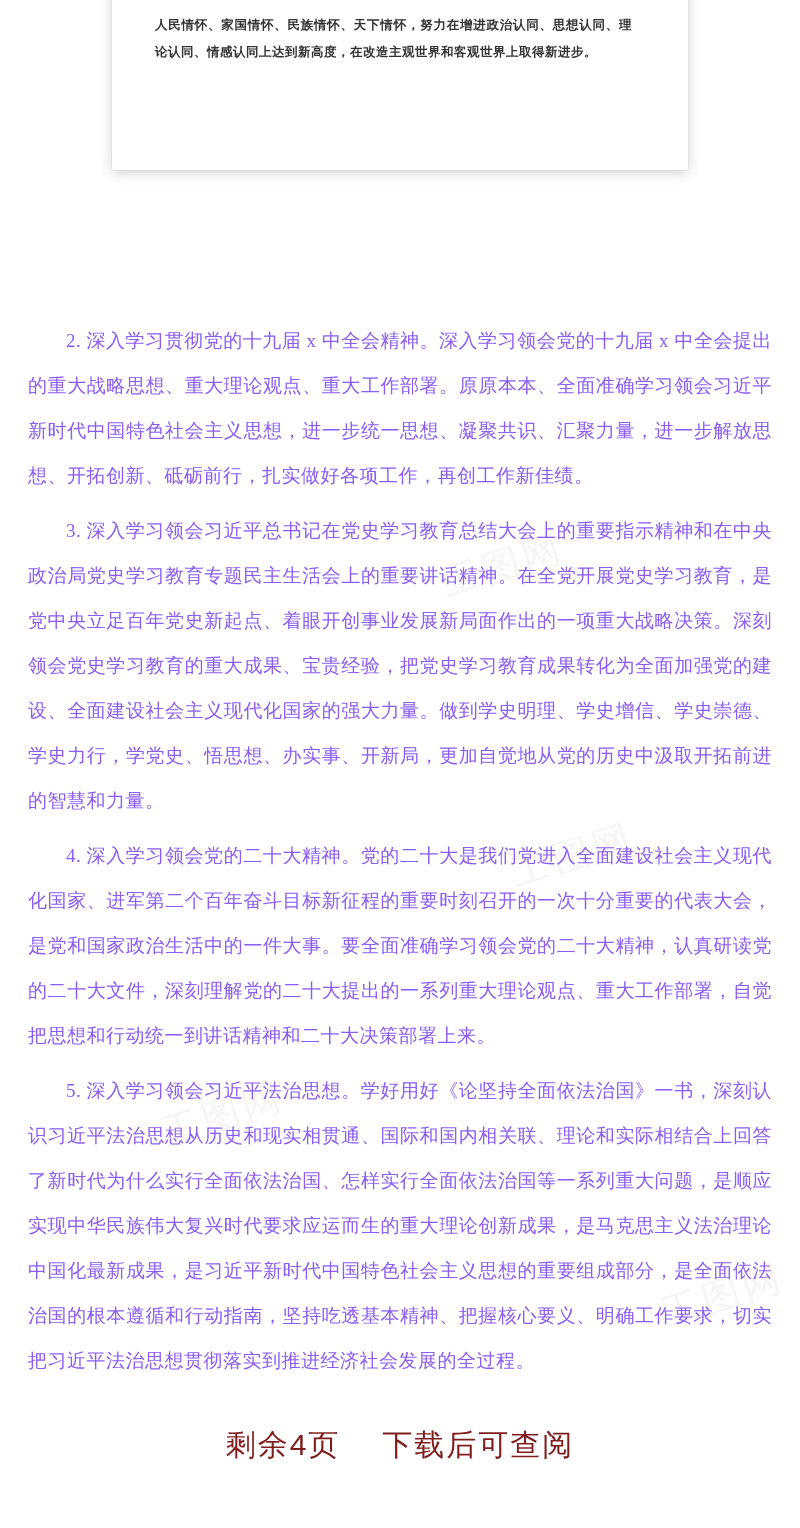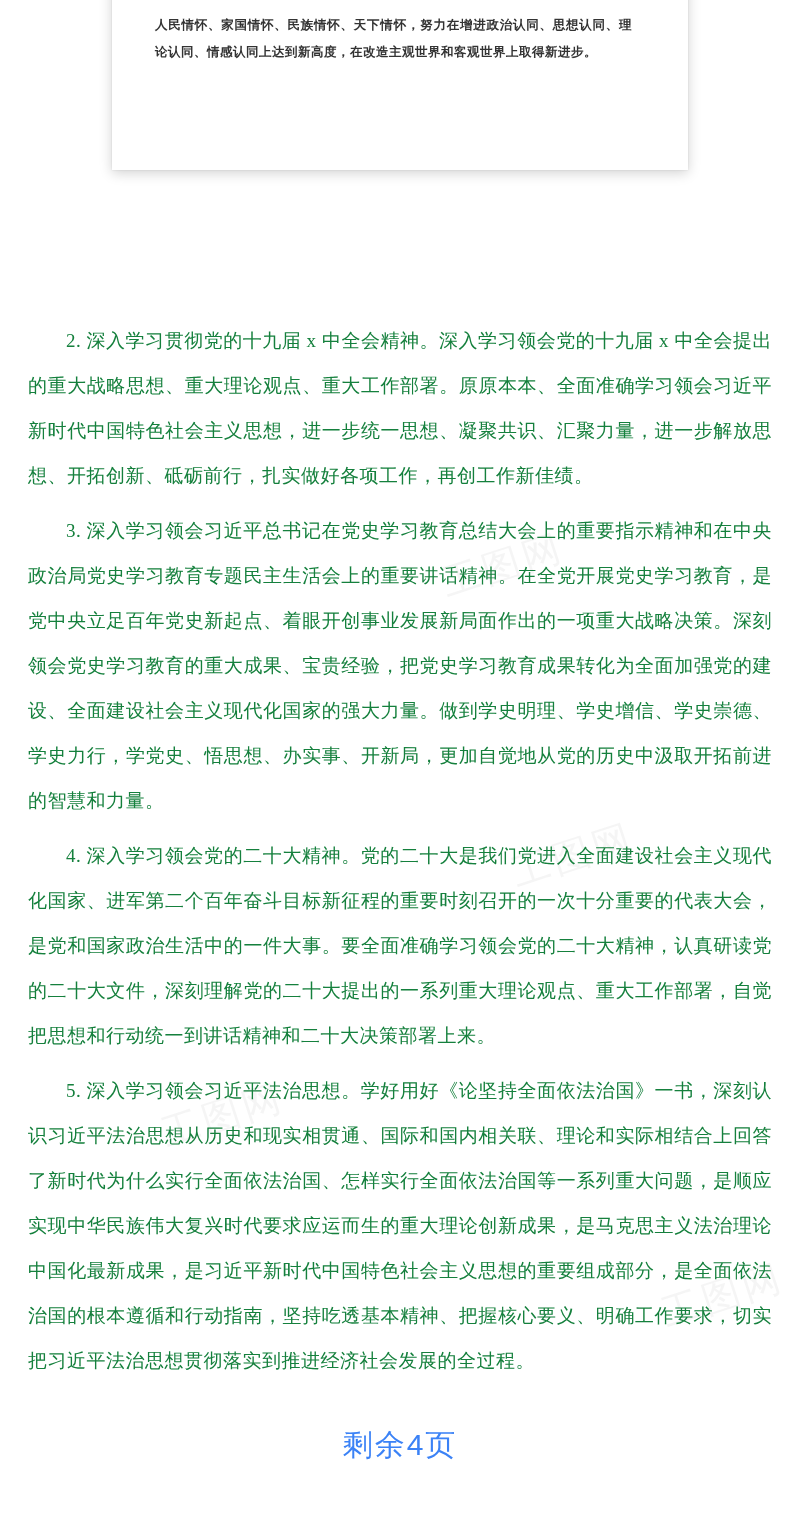--- a/index.html
+++ b/index.html
@@ -49,41 +49,41 @@
     letter-spacing: 4px;
   }
 
   
   .content {
     position: absolute;
     top: 318px;
     left: 0;
     width: 800px;
     padding: 0 28px;
-    color: #15803d;
+    color: #8b5cf6;
     font-size: 19px;
     line-height: 45px;
     text-align: justify;
   }
   .content p {
     text-indent: 2em;
     margin-bottom: 10px;
     letter-spacing: 0.5px;
   }
 
   
   .footer {
     position: absolute;
     left: 0;
     bottom: 62px;
     width: 800px;
     display: flex;
     justify-content: center;
     gap: 42px;
-    color: #3b82f6;
+    color: #7f1d1d;
     font-size: 30px;
     font-family: "Liberation Sans", "DejaVu Sans", sans-serif;
     letter-spacing: 2px;
   }
 </style>
 </head>
 <body>
 
 <div class="page">
 
@@ -98,15 +98,16 @@
 
   <div class="content">
     <p>2. 深入学习贯彻党的十九届 x 中全会精神。深入学习领会党的十九届 x 中全会提出的重大战略思想、重大理论观点、重大工作部署。原原本本、全面准确学习领会习近平新时代中国特色社会主义思想，进一步统一思想、凝聚共识、汇聚力量，进一步解放思想、开拓创新、砥砺前行，扎实做好各项工作，再创工作新佳绩。</p>
     <p>3. 深入学习领会习近平总书记在党史学习教育总结大会上的重要指示精神和在中央政治局党史学习教育专题民主生活会上的重要讲话精神。在全党开展党史学习教育，是党中央立足百年党史新起点、着眼开创事业发展新局面作出的一项重大战略决策。深刻领会党史学习教育的重大成果、宝贵经验，把党史学习教育成果转化为全面加强党的建设、全面建设社会主义现代化国家的强大力量。做到学史明理、学史增信、学史崇德、学史力行，学党史、悟思想、办实事、开新局，更加自觉地从党的历史中汲取开拓前进的智慧和力量。</p>
     <p>4. 深入学习领会党的二十大精神。党的二十大是我们党进入全面建设社会主义现代化国家、进军第二个百年奋斗目标新征程的重要时刻召开的一次十分重要的代表大会，是党和国家政治生活中的一件大事。要全面准确学习领会党的二十大精神，认真研读党的二十大文件，深刻理解党的二十大提出的一系列重大理论观点、重大工作部署，自觉把思想和行动统一到讲话精神和二十大决策部署上来。</p>
     <p>5. 深入学习领会习近平法治思想。学好用好《论坚持全面依法治国》一书，深刻认识习近平法治思想从历史和现实相贯通、国际和国内相关联、理论和实际相结合上回答了新时代为什么实行全面依法治国、怎样实行全面依法治国等一系列重大问题，是顺应实现中华民族伟大复兴时代要求应运而生的重大理论创新成果，是马克思主义法治理论中国化最新成果，是习近平新时代中国特色社会主义思想的重要组成部分，是全面依法治国的根本遵循和行动指南，坚持吃透基本精神、把握核心要义、明确工作要求，切实把习近平法治思想贯彻落实到推进经济社会发展的全过程。</p>
   </div>
 
   <div class="footer">
     <span>剩余4页</span>
+    <span>下载后可查阅</span>
   </div>
 
 </div>
 
 </body></html>

